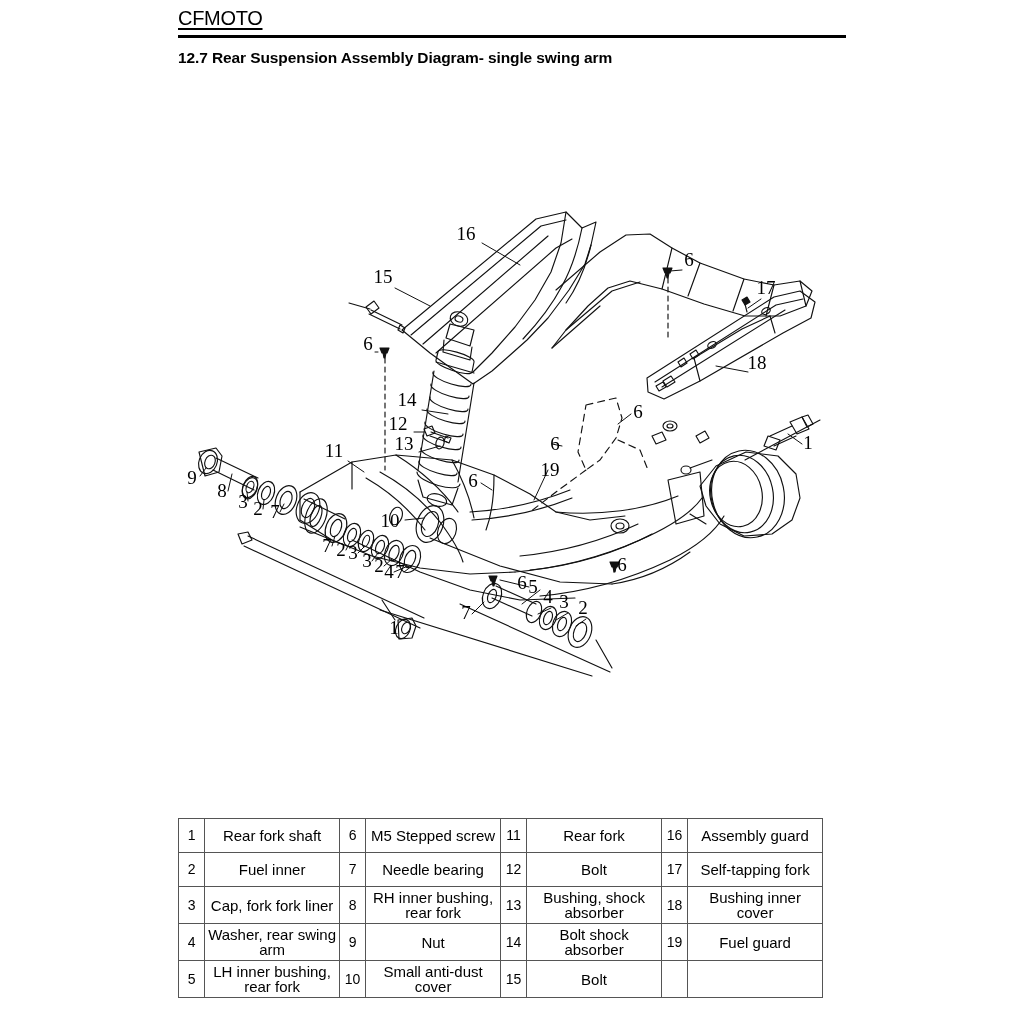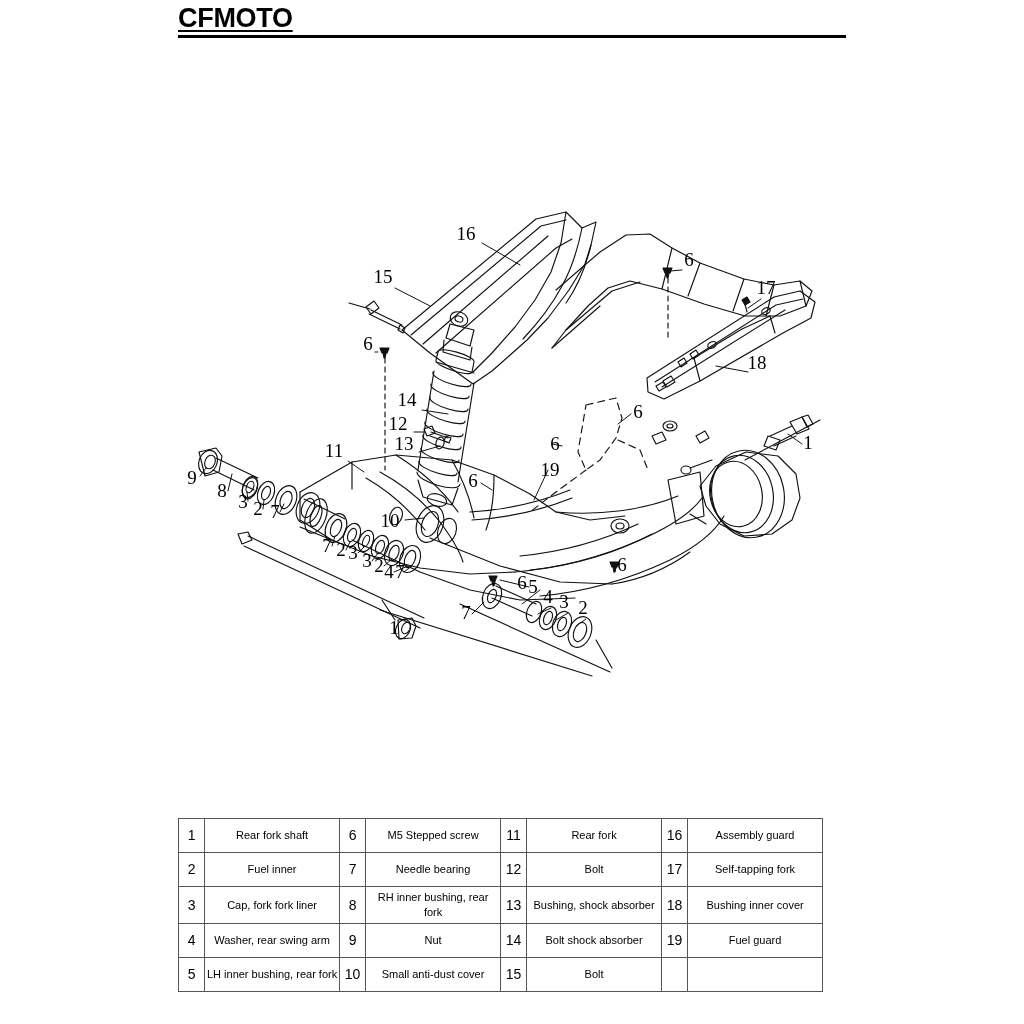--- a/index.html
+++ b/index.html
@@ -21,22 +21,22 @@
     position: absolute;
     left: 178px;
     top: 6px;
     width: 668px;
   }
   #brand-row {
     position: relative;
     height: 26px;
   }
   #brand-title {
-    font-size: 27px;
-    font-weight: bold;
+    font-size: 20px;
+    font-weight: normal;
     letter-spacing: -0.3px;
     line-height: 24px;
     display: inline-block;
     text-decoration: underline;
     text-decoration-thickness: 2px;
     text-underline-offset: 3px;
   }
   #brand-rule {
     position: absolute;
     left: 0;
@@ -75,21 +75,21 @@
   #parts-table {
     position: absolute;
     left: 178px;
     top: 818px;
     width: 645px;
     border-collapse: collapse;
     table-layout: fixed;
   }
   #parts-table td {
     border: 1px solid #555;
-    font-size: 11px;
+    font-size: 15px;
     line-height: 15px;
     text-align: center;
     vertical-align: middle;
     padding: 3px 1px;
     height: 34px;
     box-sizing: border-box;
   }
   #parts-table td.num {
     width: 26px;
     font-size: 14px;
@@ -98,20 +98,21 @@
   #parts-table td.empty { border-color: #555; }
 </style>
 </head>
 <body>
 
 <div id="header">
   <div id="brand-row">
     <span id="brand-title">CFMOTO</span>
   </div>
   <div id="brand-rule"></div>
+  <div id="section-title">12.7 Rear Suspension Assembly Diagram- single swing arm</div>
 </div>
 
 <div id="diagram-wrap">
 <svg id="diagram-svg" width="1024" height="600" viewBox="0 150 1024 600" xmlns="http://www.w3.org/2000/svg">
   <g fill="none" stroke="#111" stroke-width="1.15" stroke-linejoin="round" stroke-linecap="round">
 
     <g>
       <path d="M402,330 L536,219 L566,212 L582,228 L596,222 L591,245 L585,264
                L569,290 L548,318 L527,340 L509,356 L492,371 L473,384 L430,353 Z"></path>
       <path d="M411,335 L541,226 L566,220"></path>

